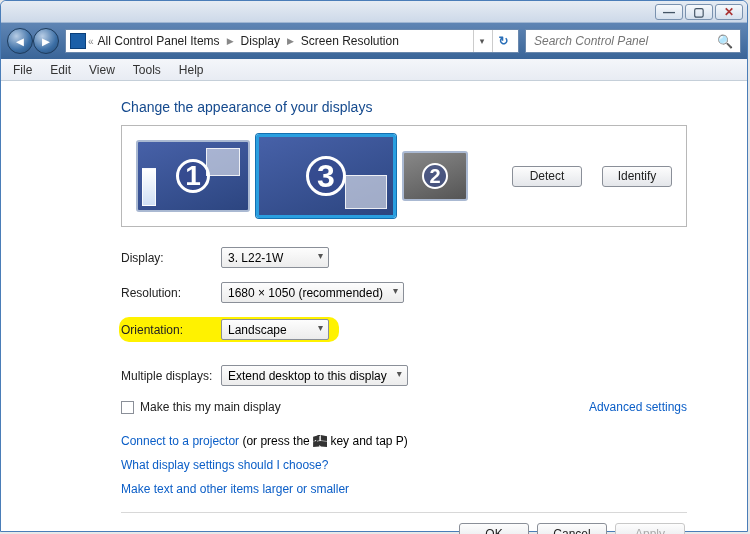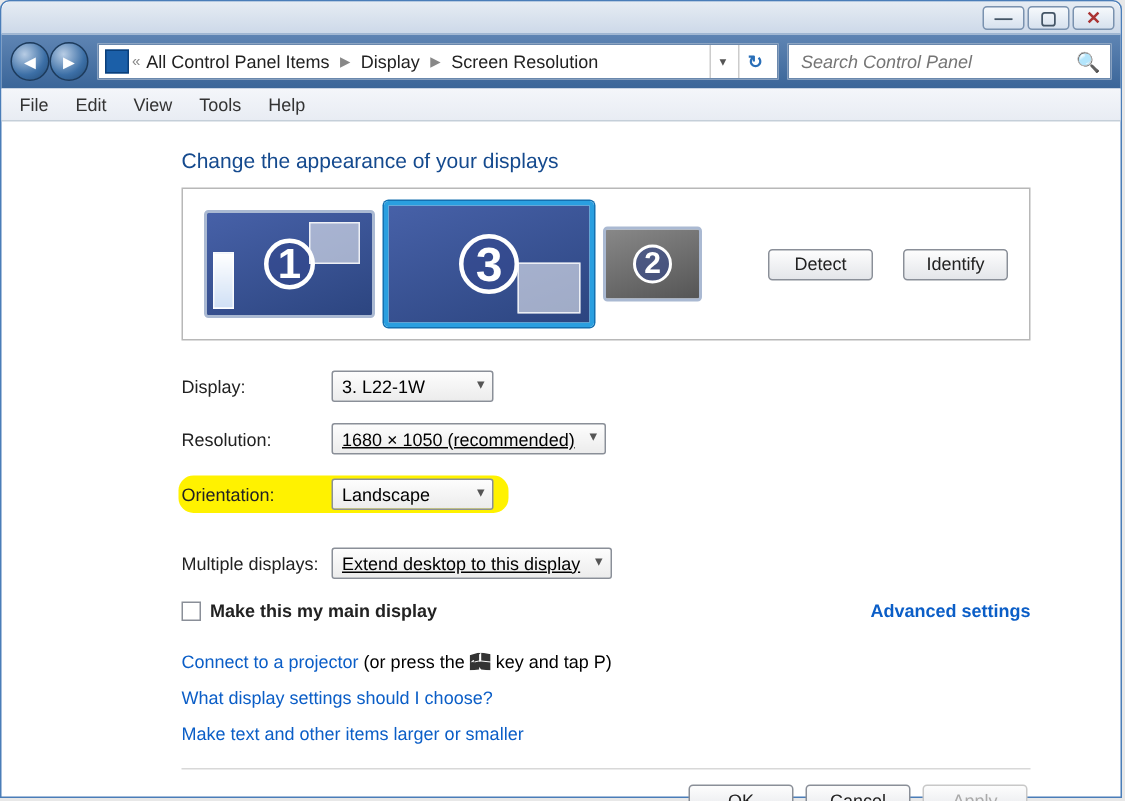--- a/index.html
+++ b/index.html
@@ -165,26 +165,26 @@
     background: linear-gradient(#fdfdfd, #ececec);
     border: 1px solid #8a8f98; border-radius: 2px;
     padding: 0 20px 0 6px;
     display: inline-flex; align-items: center;
     font-size: 12px; position: relative; min-width: 108px;
   }
   .select::after {
     content: "▾"; position: absolute; right: 5px; top: 2px;
     color: #555; font-size: 10px;
   }
-  .select.wide { min-width: 180px; text-decoration: underline; }
+  .select.wide { min-width: 180px; }
   .checkbox-row { display: flex; align-items: center; gap: 6px; color: #222; margin-bottom: 8px; }
   .cb {
     width: 13px; height: 13px; border: 1px solid #8a8f98; background: #fff;
   }
-  .adv-row { display: flex; margin-bottom: 12px; font-weight: bold; }
+  .adv-row { display: flex; margin-bottom: 12px; }
   .adv-link { margin-left: auto; }
   .link { color: #0b5ec7; cursor: pointer; }
   .links-block .link-row { margin-bottom: 10px; }
   .links-block .plaintext { color: #000000; }
   .winkey {
     display: inline-block; width: 14px; height: 12px; position: relative;
     vertical-align: -2px;
   }
   .winkey::before {
     content: ""; position: absolute; inset: 0;

